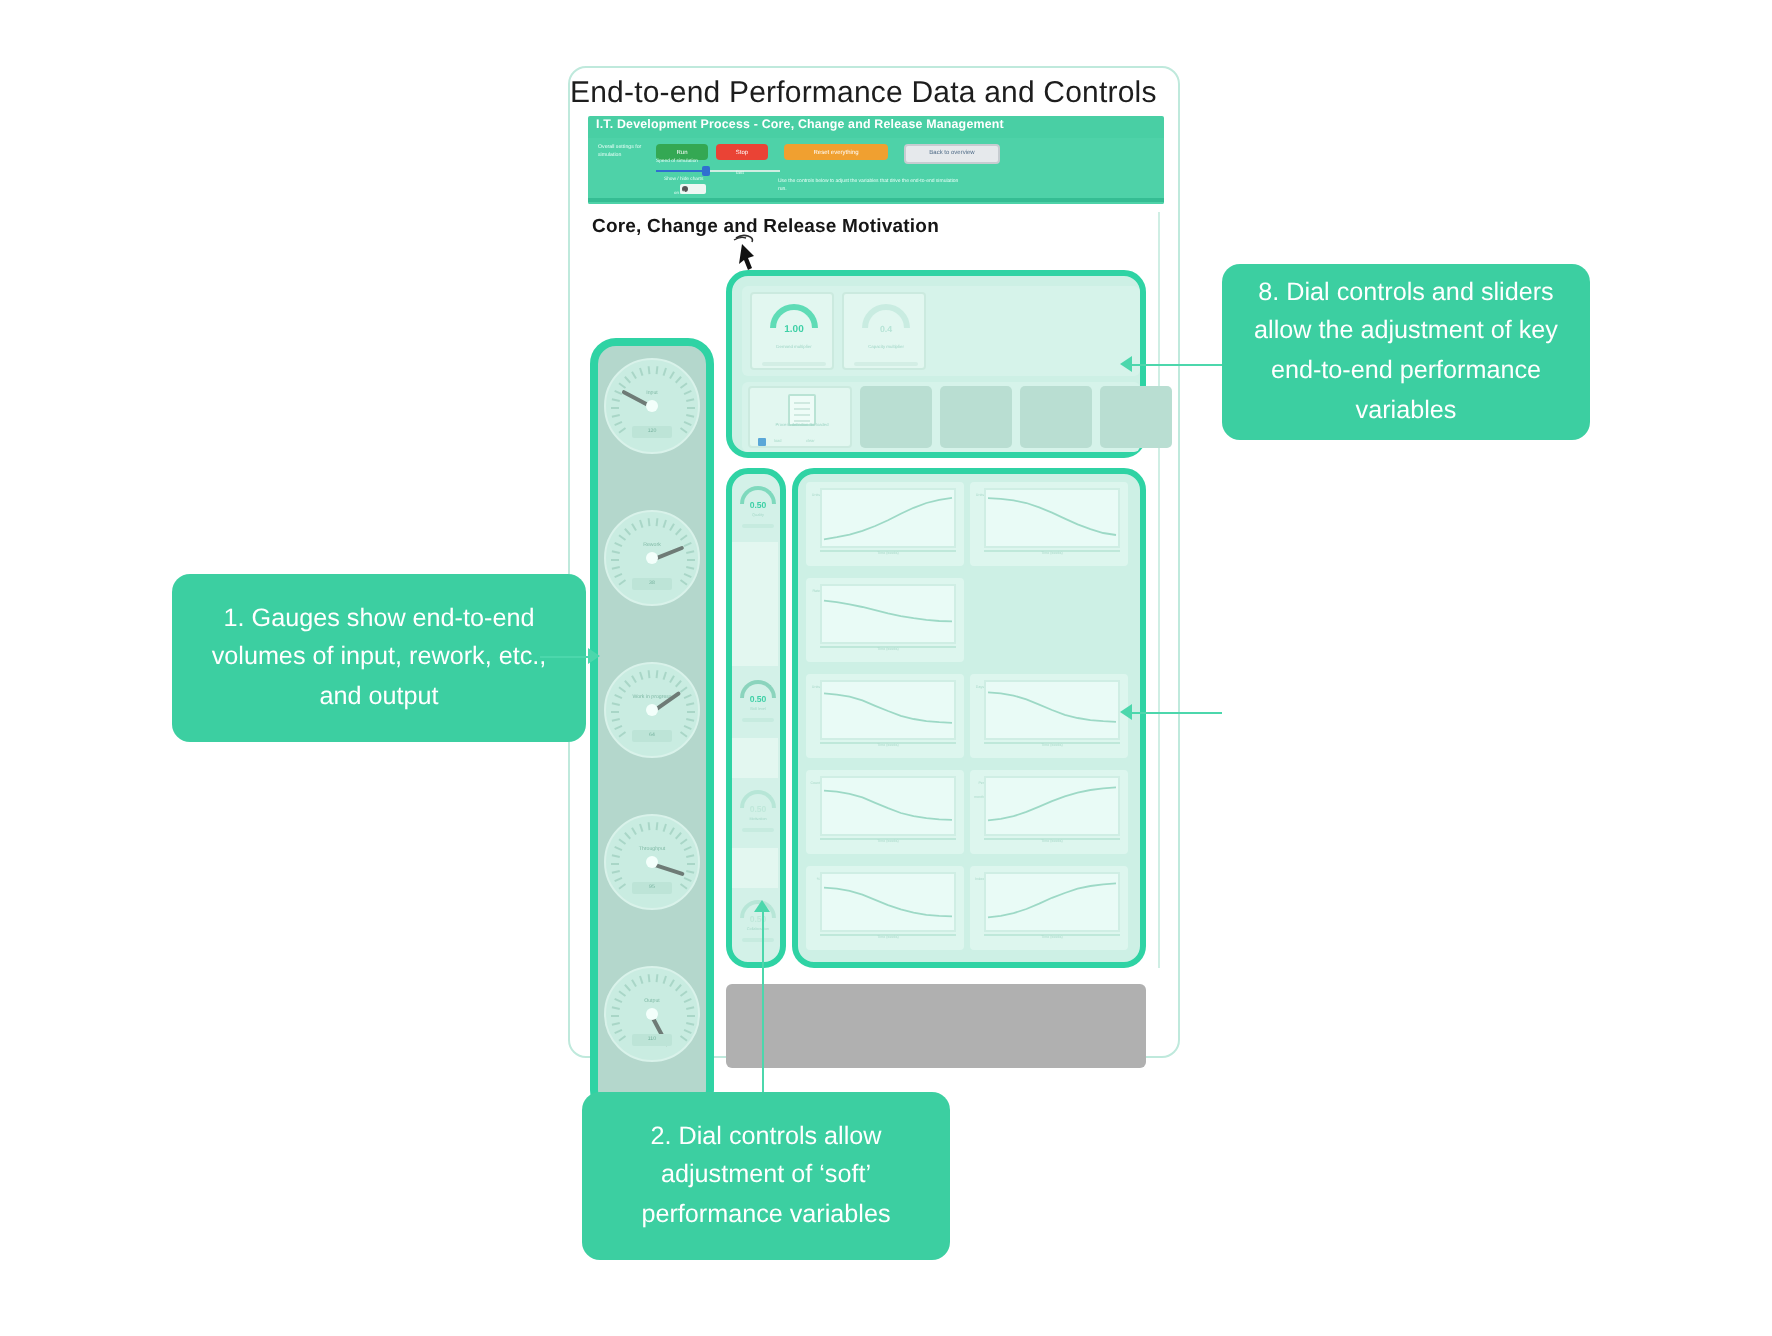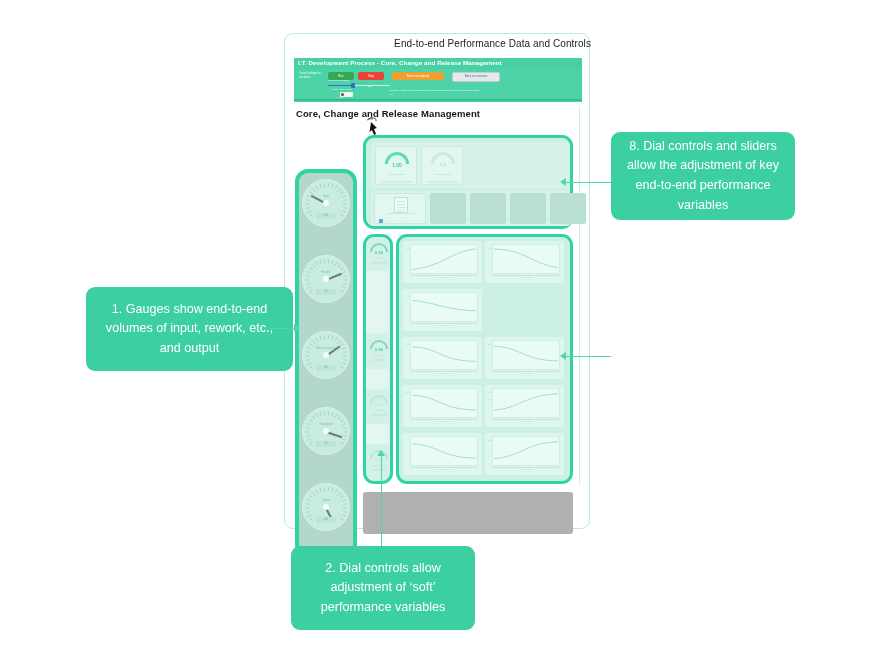--- a/index.html
+++ b/index.html
@@ -10,22 +10,22 @@
   }
   .stage{position:absolute;left:0;top:0;width:886px;height:668px;}
 
   
   .dash-card{
     position:absolute;left:284px;top:33px;width:306px;height:496px;
     background:#ffffff;border:1.5px solid #bfe9dc;border-radius:9px;
     box-sizing:border-box;
   }
   .dash-title{
-    position:absolute;left:0;top:4px;width:306px;text-align:right;
-    font-size:10px;color:#1d1d1d;letter-spacing:.1px;
+    position:absolute;left:0;top:4px;width:306px;text-align:left;
+    font-size:15px;color:#1d1d1d;letter-spacing:.1px;
   }
   
   .toolbar{
     position:absolute;left:9px;top:24px;width:288px;height:44px;
     background:#49cfa4;border-radius:1px;overflow:hidden;
   }
   .toolbar-title{
     position:absolute;left:4px;top:1px;width:284px;height:9px;
     font-size:6.2px;color:#ffffff;font-weight:bold;white-space:nowrap;
     letter-spacing:.1px;
@@ -223,21 +223,21 @@
           <div class="tvals">on   off</div>
         </div>
 
         <div class="tb-text">Use the controls below to adjust the
 variables that drive the end-to-end
 simulation run.</div>
         <div class="toolbar-rule"></div>
       </div>
     </div>
 
-    <div class="section-head">Core, Change and Release Management</div>
+    <div class="section-head">Core, Change and Release Motivation</div>
 
     <svg class="cursor-mark" viewBox="0 0 22 20">
       <path d="M5 3 Q8 1 11 2 Q14 3 13 5" stroke="#2a2a2a" stroke-width="0.8" fill="none"></path>
       <path d="M4 4 Q7 2 10 3" stroke="#2a2a2a" stroke-width="0.7" fill="none"></path>
       <path d="M8 6 L14 12 L11 13 L13 18 L11 19 L9 14 L6.5 16 Z" fill="#111"></path>
     </svg>
 
     <div class="card-divider"></div>
 
     <div class="gauge-col" id="gauge-col">

